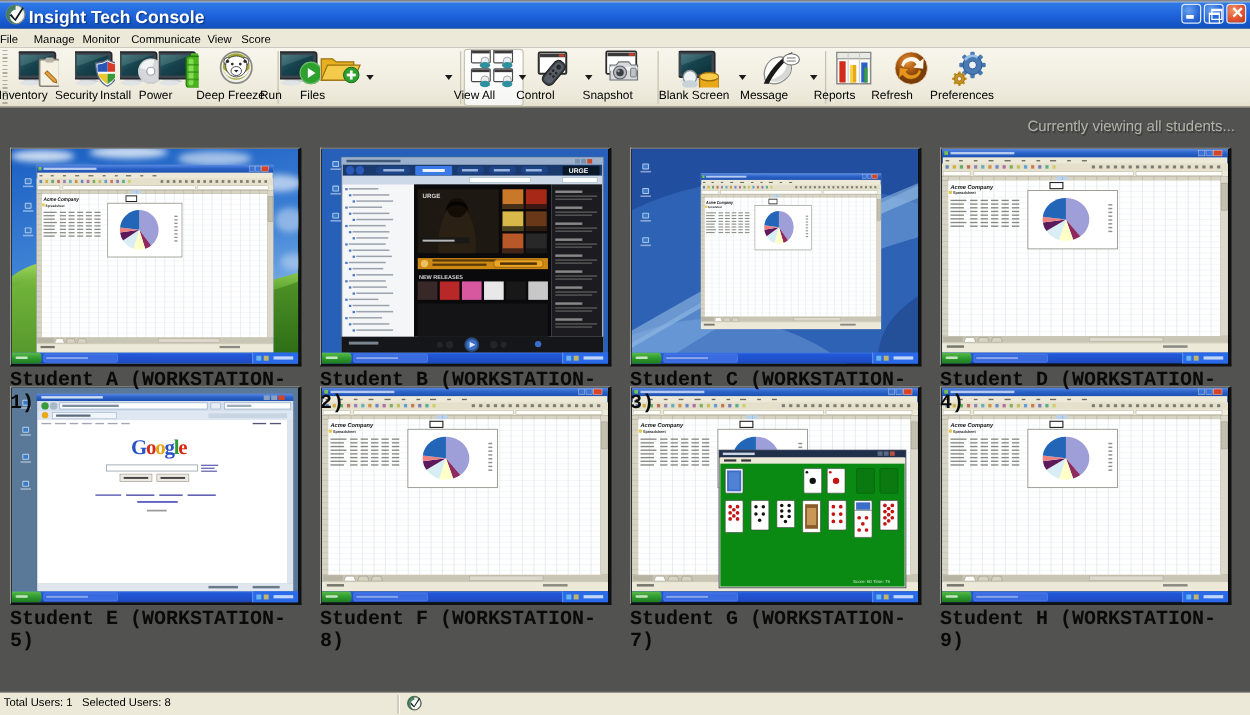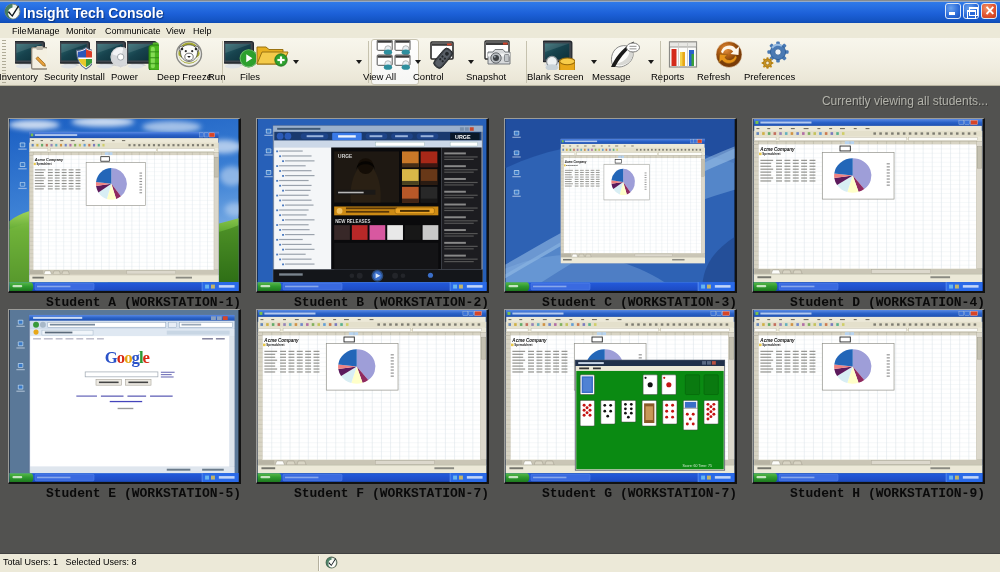--- a/index.html
+++ b/index.html
@@ -27,21 +27,21 @@
 #grip{position:absolute;left:2px;top:2px;width:4px;height:44px;background-image:repeating-linear-gradient(180deg,#b0ac98 0 1px,transparent 1px 3px)}
 .tsep{position:absolute;top:3px;width:1px;height:42px;background:#c6c2ae}
 .tbtn{position:absolute;top:2px;text-align:left;font-size:9.5px;color:#000;white-space:nowrap}
 .tbtn .ic{display:block;margin:0 auto 1px auto;height:30px}
 .tarrow{position:absolute;top:22px;width:0;height:0;border-left:3.5px solid transparent;border-right:3.5px solid transparent;border-top:4.5px solid #1a1a1a}
 #viewallbg{position:absolute;left:371px;top:1px;width:48px;height:46px;background:linear-gradient(180deg,#fff,#f6f6f4);border:1px solid #c8c4b2;border-radius:3px}
 
 #dark{position:absolute;left:0;top:87px;width:1000px;height:466px;background:#525250}
 #curview{position:absolute;left:0;top:7px;width:988px;text-align:right;color:#b2b2aa;font-size:12px;text-shadow:1px 1px 0 #3a3a38}
 .thumb{position:absolute;width:233px;height:175px;background:#000;border:1px solid;border-color:#9c9c98 #121212 #121212 #9c9c98;border-right-width:2px;border-bottom-width:2px;box-sizing:border-box}
-.tlabel{position:absolute;width:233px;text-align:right;font-family:"Liberation Mono",monospace;font-size:13px;font-weight:bold;color:#0a0a0a;letter-spacing:0px}
+.tlabel{position:absolute;width:233px;text-align:left;font-family:"Liberation Mono",monospace;font-size:16px;font-weight:bold;color:#0a0a0a;letter-spacing:0px}
 
 #statusbar{position:absolute;left:0;top:553px;width:1000px;height:19px;background:#ece9d8;border-top:1px solid #404040;font-size:9px;color:#000}
 #statusbar .p1{position:absolute;left:3px;top:3px}
 #stip{position:absolute;left:325px;top:2px;width:13px;height:13px}
 </style>
 </head>
 <body>
 <div id="app">
   <div id="titlebar">
     <div class="edge"></div>
@@ -50,26 +50,26 @@
       <path d="M8.5,1 A7.5,7.5 0 0 0 1,8.5 A7.5,7.5 0 0 0 8.5,16 Z" fill="#2a6a4a" opacity="0.85"></path>
       <ellipse cx="9" cy="10" rx="5" ry="5.5" fill="#fcfcf8"></ellipse>
       <path d="M5,8 L8,12 L14,2.5 L15,3.5 L8.4,14 L3.8,9.3 Z" fill="#101820"></path>
     </svg>
     <div id="ttext">Insight Tech Console</div>
     <div id="btnmin" class="capbtn"></div>
     <div id="btnmax" class="capbtn"></div>
     <div id="btnclose" class="capbtn"></div>
   </div>
   <div id="menubar">
-    <span style="left:12px">File</span>
+    <span style="left:0">File</span>
       <span style="left:27px">Manage</span>
       <span style="left:66px">Monitor</span>
       <span style="left:105px">Communicate</span>
       <span style="left:166px">View</span>
-      <span style="left:193px">Help</span>
+      <span style="left:193px">Score</span>
   </div>
   <div id="toolbar">
     <div id="grip"></div>
     <div id="viewallbg"></div>
     <div class="tsep" style="left:222px"></div>
     <div class="tsep" style="left:368px"></div>
     <div class="tsep" style="left:526px"></div>
     <div class="tsep" style="left:660px"></div>
     <svg width="0" height="0" style="position:absolute">
       <defs>
@@ -945,21 +945,21 @@
 </svg>
 <svg class="thumb" style="left:752px;top:222px" viewBox="0 0 233 175">
 <use href="#xlwin" x="0" y="0" width="233" height="166"></use>
 <use href="#taskbar" y="166"></use>
 </svg>
 <div class="tlabel" style="left:8px;top:208px">Student A (WORKSTATION-1)</div>
 <div class="tlabel" style="left:256px;top:208px">Student B (WORKSTATION-2)</div>
 <div class="tlabel" style="left:504px;top:208px">Student C (WORKSTATION-3)</div>
 <div class="tlabel" style="left:752px;top:208px">Student D (WORKSTATION-4)</div>
 <div class="tlabel" style="left:8px;top:399px">Student E (WORKSTATION-5)</div>
-<div class="tlabel" style="left:256px;top:399px">Student F (WORKSTATION-7)</div>
+<div class="tlabel" style="left:256px;top:399px">Student F (WORKSTATION-8)</div>
 <div class="tlabel" style="left:504px;top:399px">Student G (WORKSTATION-7)</div>
 <div class="tlabel" style="left:752px;top:399px">Student H (WORKSTATION-9)</div>
   </div>
   <div id="statusbar">
     <div class="p1">Total Users: 1&nbsp;&nbsp;&nbsp;Selected Users: 8</div>
     <div style="position:absolute;left:318px;top:2px;width:1px;height:15px;background:#b4b09e"></div>
       <div style="position:absolute;left:319px;top:2px;width:1px;height:15px;background:#fcfbf4"></div>
       <svg id="stip" viewBox="0 0 17 17">
       <circle cx="8.5" cy="8.5" r="7" fill="#e8f0e8" stroke="#607060" stroke-width="1.5"></circle>
       <path d="M8.5,1.5 A7,7 0 0 0 1.5,8.5 A7,7 0 0 0 8.5,15.5 Z" fill="#2a6a4a" opacity="0.8"></path>

